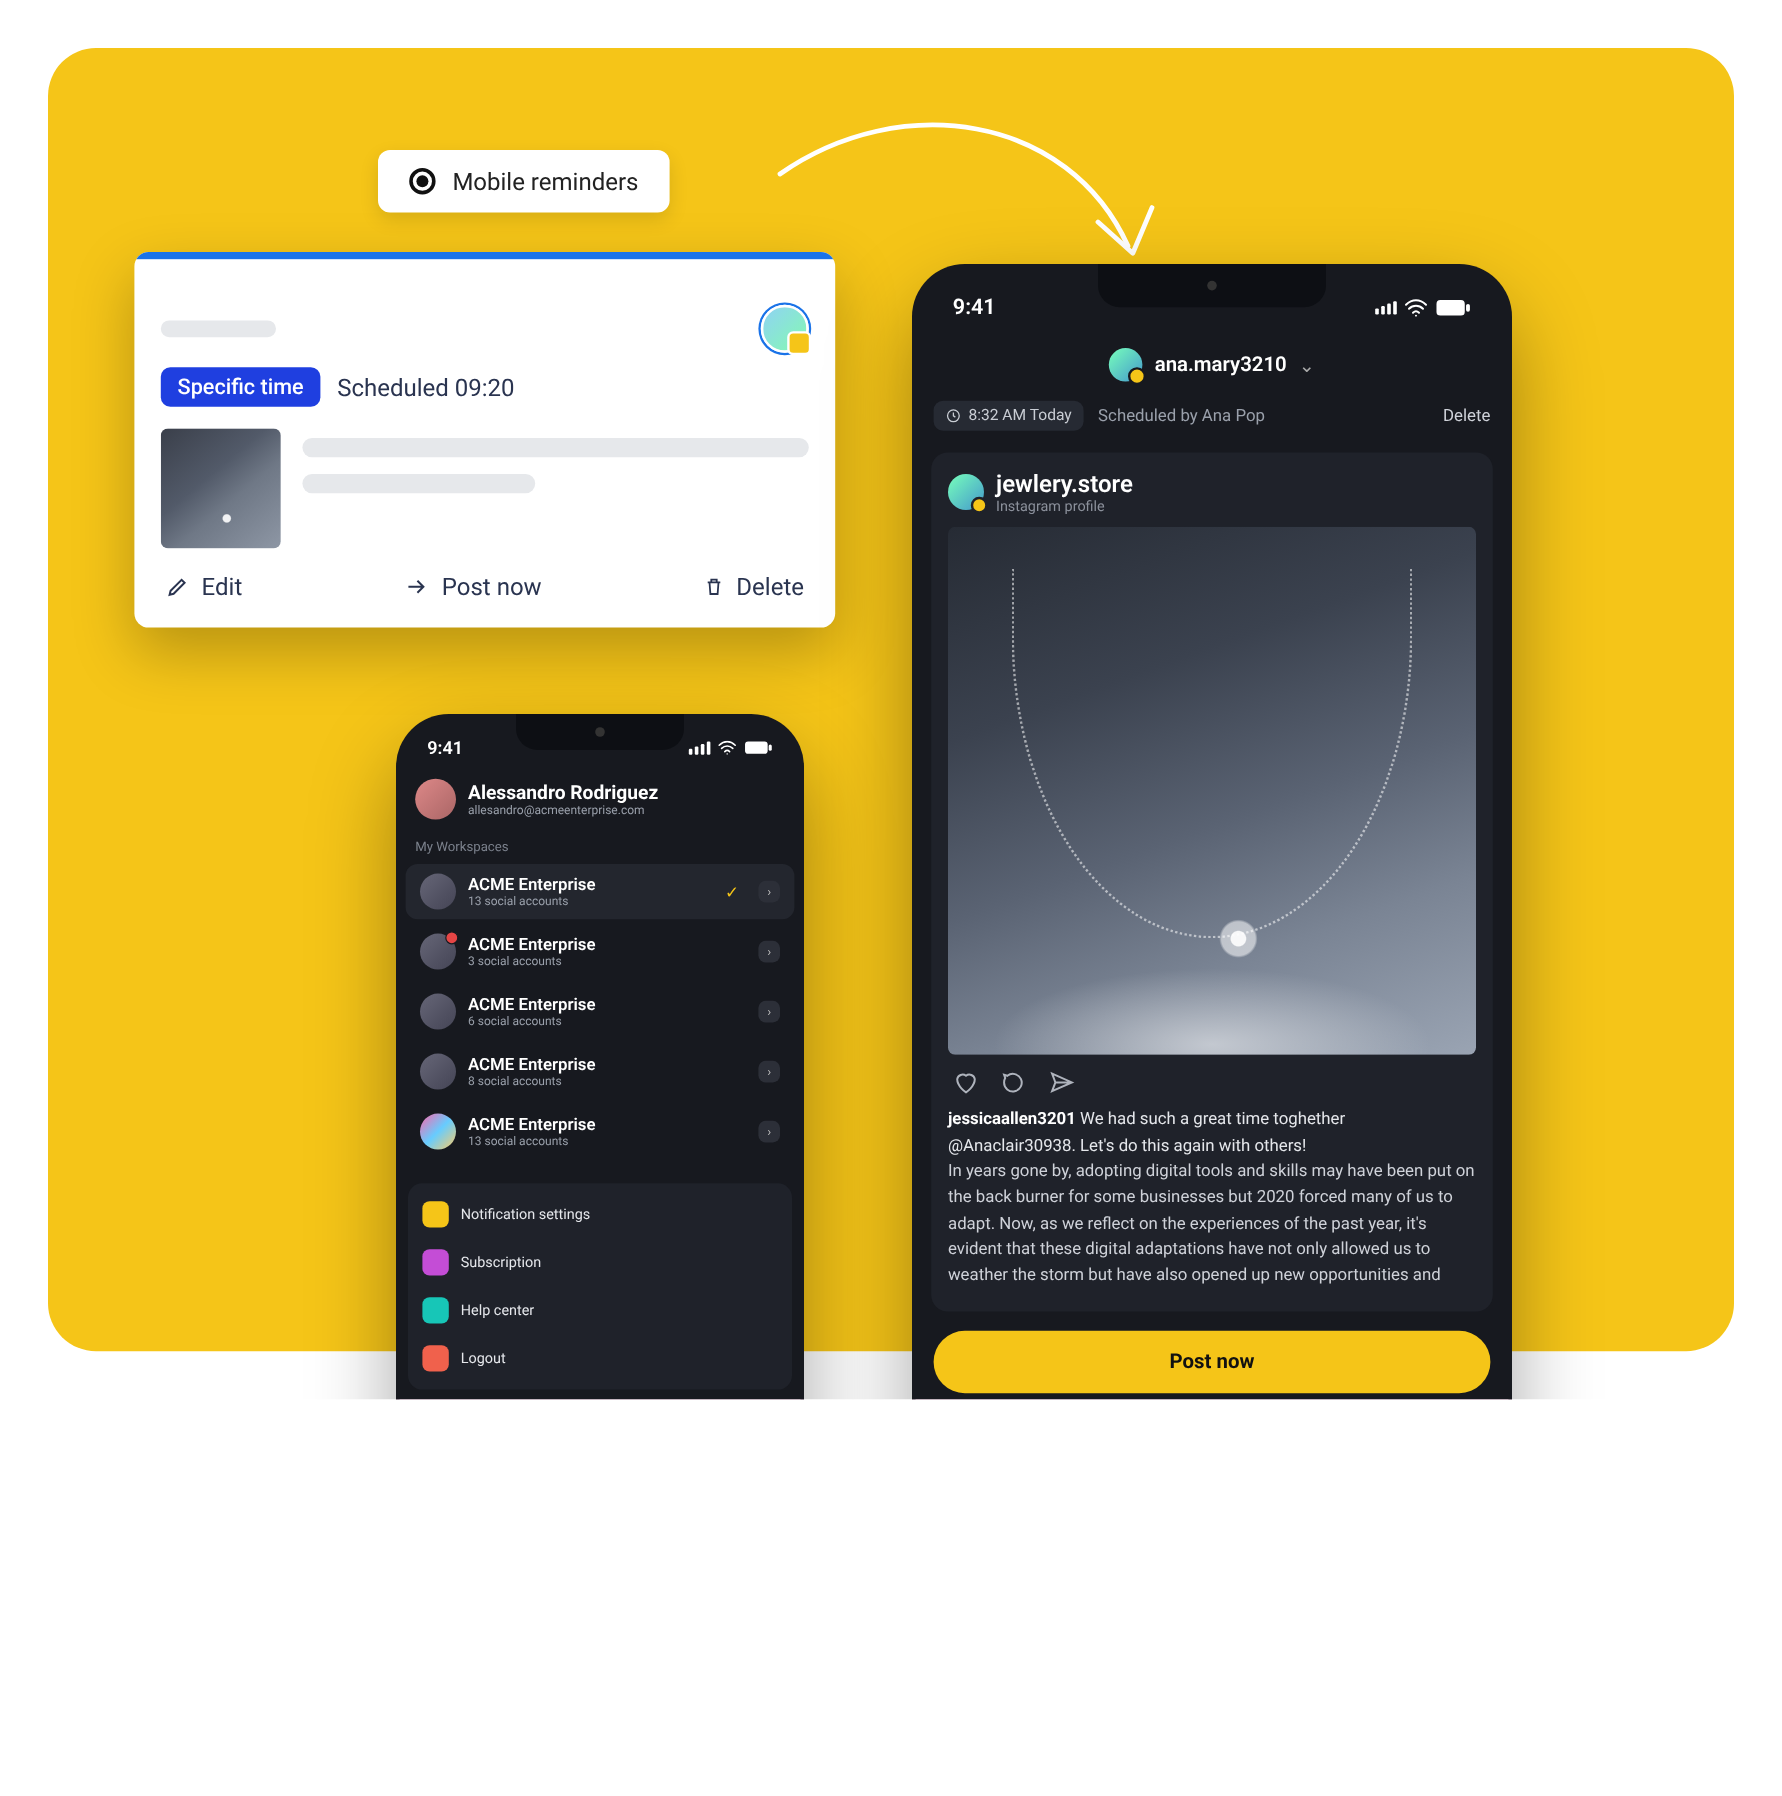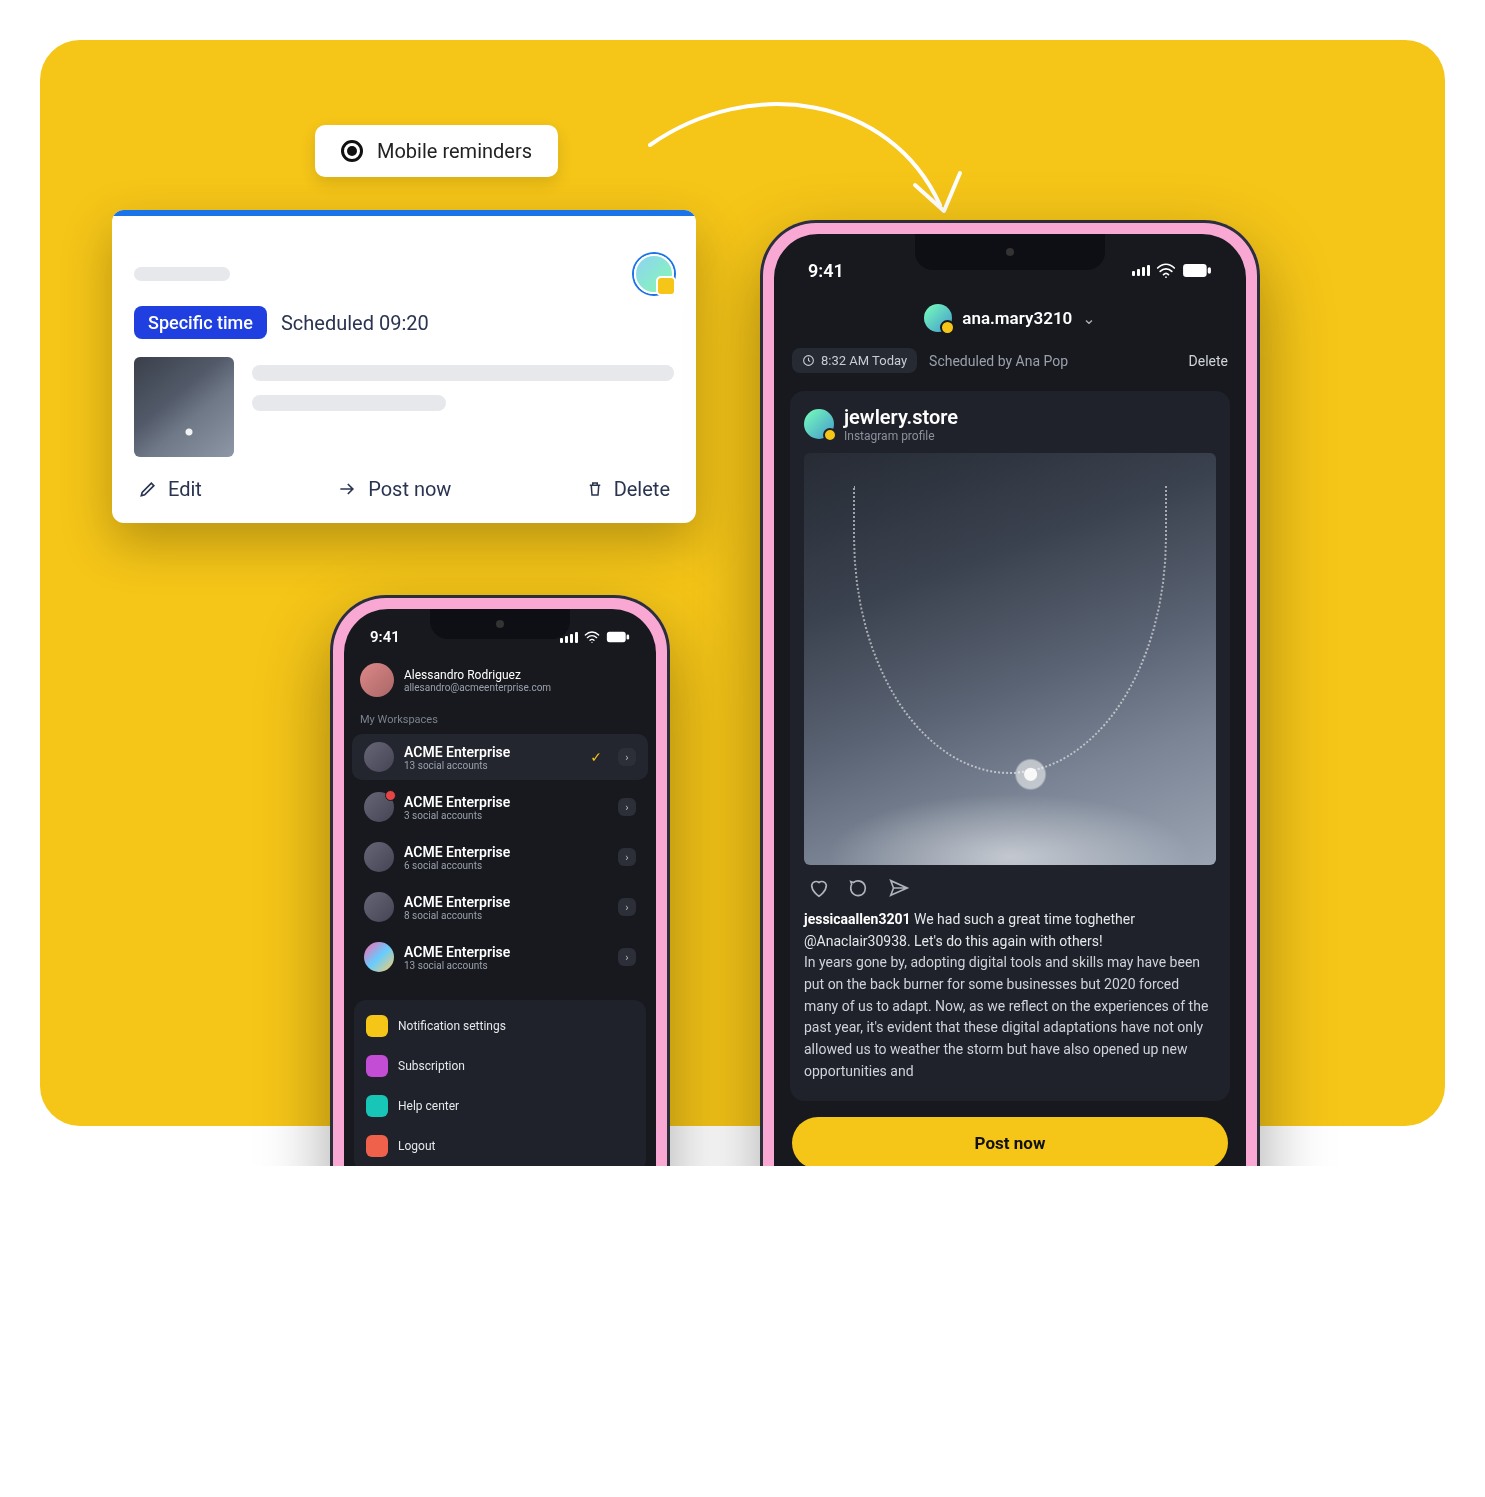--- a/index.html
+++ b/index.html
@@ -101,21 +101,20 @@
   }
   .act{display:flex;align-items:center;gap:10px;cursor:pointer;}
   .act svg{stroke:#2a3450;fill:none;stroke-width:2;}
 
   
   .phone {
     position:absolute;
     background:#f9a8d4;
     border-radius:56px;
     box-shadow: 0 30px 70px rgba(0,0,0,.35), inset 0 0 0 3px #2b2f3a;
-    padding:14px;
   }
   .phone .screen{
     background:#17191f; border-radius:44px;
     width:100%; height:100%;
     overflow:hidden; position:relative;
     display:flex;flex-direction:column;
   }
   .notch{
     position:absolute; top:0; left:50%; transform:translateX(-50%);
     width:140px;height:30px;background:#0d0f14;border-radius:0 0 18px 18px;
@@ -134,21 +133,21 @@
   .bars span:nth-child(1){height:5px;}
   .bars span:nth-child(2){height:7px;}
   .bars span:nth-child(3){height:9px;}
   .bars span:nth-child(4){height:11px;}
 
   
   .phone.small{ top:555px; left:290px; width:340px; height:700px; }
   .phone.small .screen{font-size:12px;}
   .prof-head{display:flex;gap:10px;padding:6px 16px;align-items:center;color:#fff;}
   .av{width:34px;height:34px;border-radius:50%;background:linear-gradient(135deg,#d88,#a66);flex-shrink:0;}
-  .prof-head .name{font-weight:400;font-size:12px;}
+  .prof-head .name{font-weight:700;font-size:16px;}
   .prof-head .mail{color:#9aa0ab;font-size:10px;}
   .section-label{color:#7b818c;font-size:11px;padding:10px 16px 6px;}
   .ws-list{display:flex;flex-direction:column;}
   .ws{display:flex;align-items:center;gap:10px;padding:8px 12px;margin:2px 8px;border-radius:10px;color:#fff;position:relative;}
   .ws.sel{background:#23262e;}
   .ws .wav{width:30px;height:30px;border-radius:50%;background:linear-gradient(135deg,#667,#445);flex-shrink:0;position:relative;}
   .ws .wav.red::after{content:"";position:absolute;top:-2px;right:-2px;width:9px;height:9px;background:#e64545;border-radius:50%;border:1.5px solid #17191f;}
   .ws .ttl{font-size:14px;font-weight:600;}
   .ws .sub{font-size:10px;color:#9aa0ab;}
   .ws .check{color:#f5c518;font-size:14px;margin-left:auto;margin-right:6px;}

